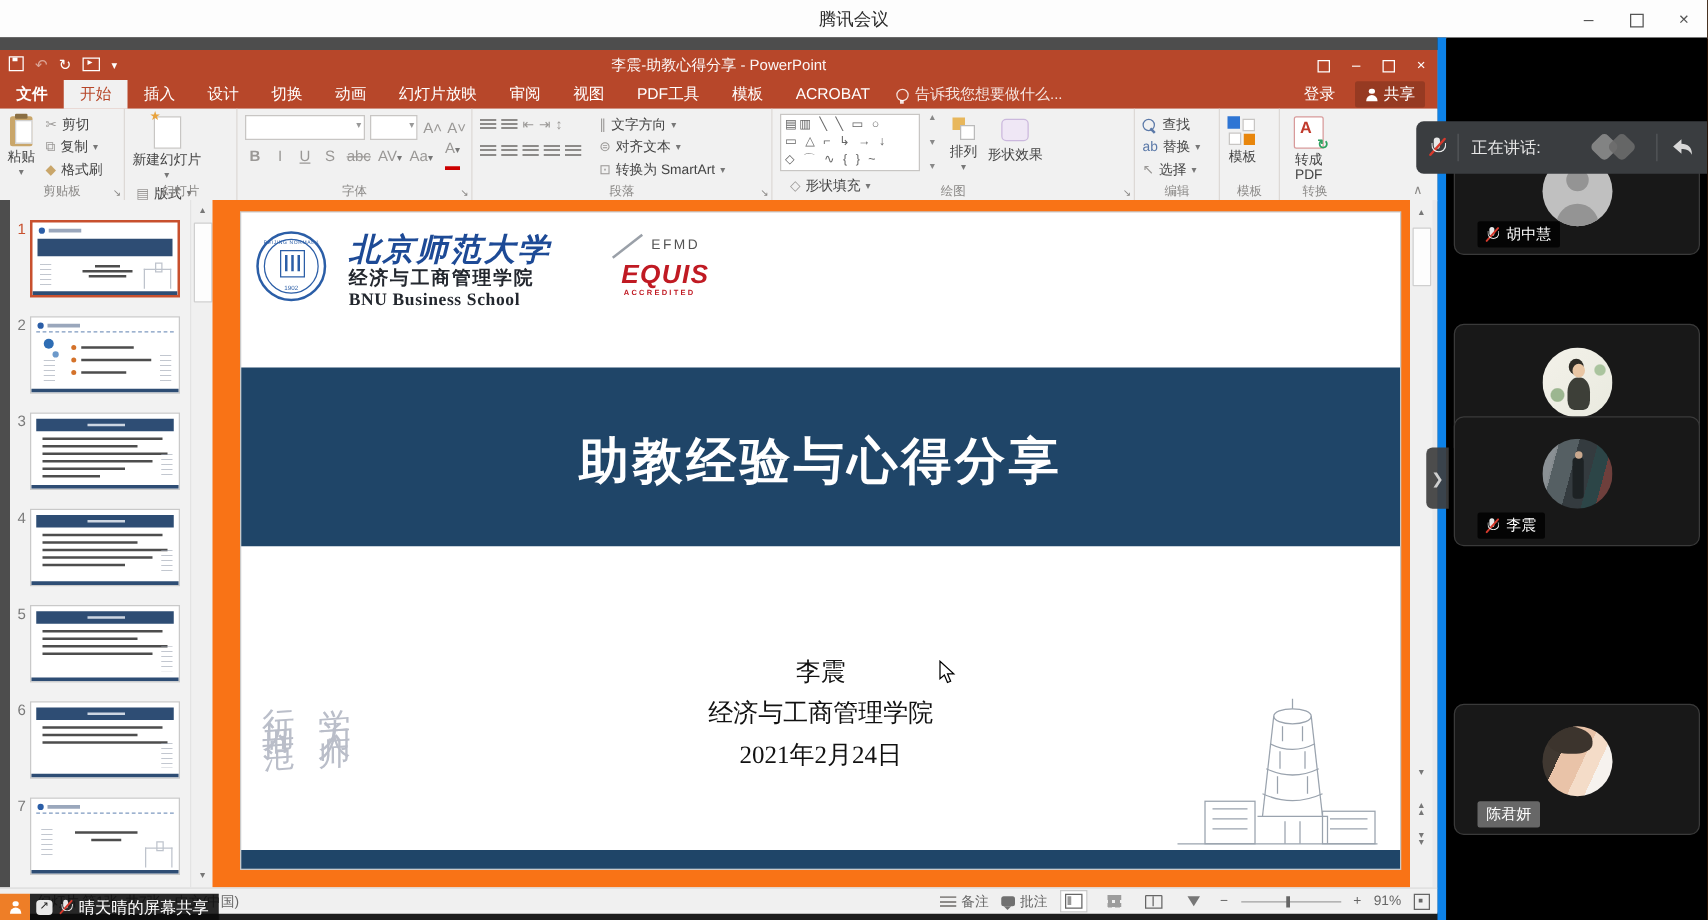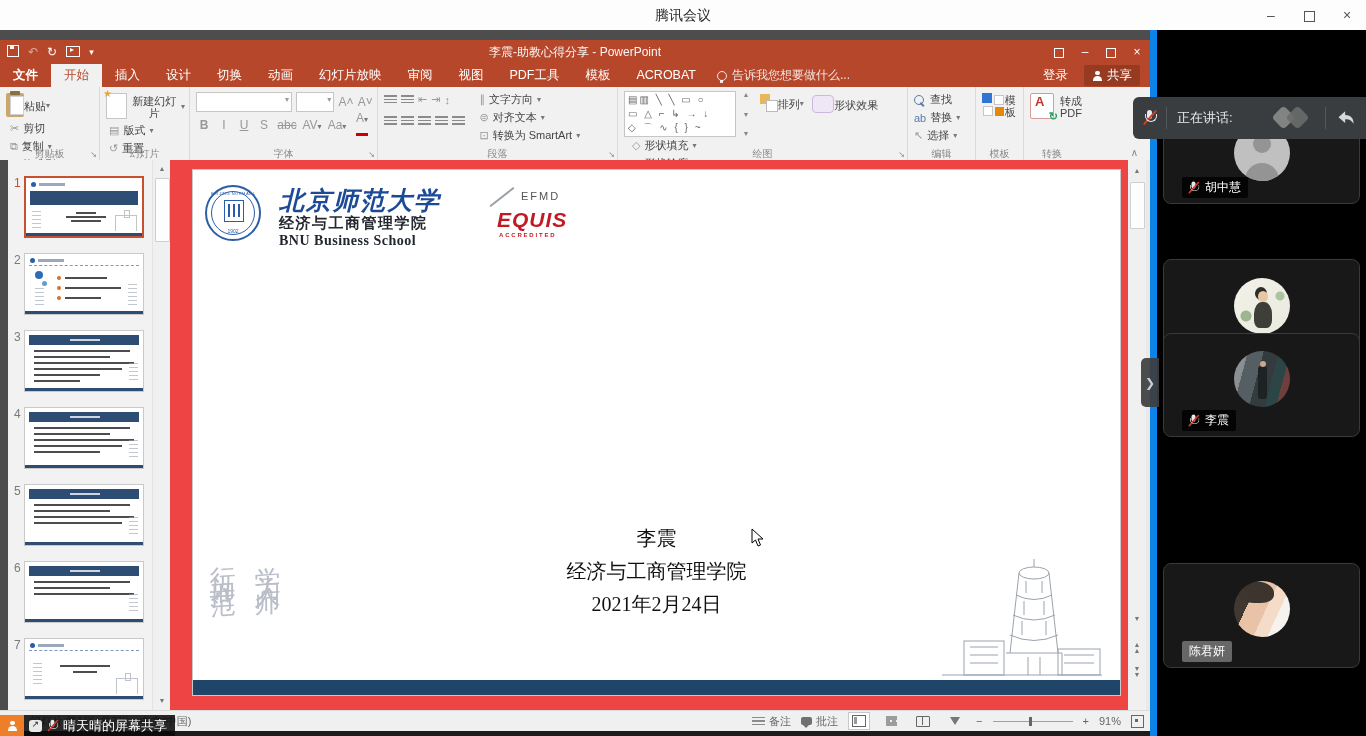--- a/index.html
+++ b/index.html
@@ -43,21 +43,21 @@
   .share-chip{display:flex;align-items:center;gap:5px;background:rgba(0,0,0,.18);padding:2px 8px;border-radius:2px;}
   .person-ico{display:inline-block;width:10px;height:10px;position:relative;}
   .person-ico::before{content:"";position:absolute;left:3px;top:0;width:4.6px;height:4.6px;border-radius:50%;background:#fff;}
   .person-ico::after{content:"";position:absolute;left:0.8px;bottom:0;width:9px;height:4.6px;border-radius:5px 5px 0 0;background:#fff;}
 
   
   .ribbon{position:absolute;left:0;top:47px;width:1150px;height:73px;background:#f1f1f1;border-bottom:1px solid #d5d2cf;display:flex;}
   .rgroup{position:relative;height:100%;border-right:1px solid #ddd9d6;padding:4px 4px 13px 6px;box-sizing:border-box;flex:none;}
   .rlabel{position:absolute;bottom:0;left:0;right:0;text-align:center;font-size:10px;color:#8a8886;line-height:12px;}
   .launcher{position:absolute;right:2px;bottom:1px;font-size:8px;color:#8a8886;}
-  .bigbtn{display:inline-flex;align-items:center;justify-content:space-between;font-size:11px;color:#444;text-align:center;line-height:12px;vertical-align:top;}
+  .bigbtn{display:inline-flex;flex-direction:column;align-items:center;justify-content:space-between;font-size:11px;color:#444;text-align:center;line-height:12px;vertical-align:top;}
   .srows{display:inline-flex;flex-direction:column;gap:1px;vertical-align:top;}
   .srow{display:flex;align-items:center;gap:4px;font-size:11px;color:#444;height:17px;white-space:nowrap;}
   .gi{color:#9a9896;font-size:11px;}
   .clipboard-ico{width:18px;height:24px;background:#c9a66a;border-radius:2px;position:relative;margin:2px 0 3px;}
   .clipboard-ico::before{content:"";position:absolute;left:4px;top:-2px;width:10px;height:4px;background:#8a6f44;border-radius:1px;}
   .clipboard-ico::after{content:"";position:absolute;left:4px;top:3px;width:12px;height:17px;background:#fff;border:1px solid #d0d0d0;}
   .newslide-ico{width:20px;height:24px;background:#fff;border:1px solid #c8c6c4;position:relative;margin:2px 0 3px;}
   .newslide-ico::before{content:"★";position:absolute;left:-4px;top:-6px;color:#e8a33d;font-size:10px;}
   .caret{font-size:8px;color:#777;}
   .combo{width:98px;height:18px;border:1px solid #c8c6c4;background:#fff;position:relative;}
@@ -102,21 +102,21 @@
   .t-dash{left:4px;right:4px;border-top:1px dashed #7e99c0;height:0;}
   .t-lgdot{left:5px;top:4px;width:5px;height:5px;border-radius:50%;background:#2b5ea7;}
   .t-lgln{left:13px;top:5px;width:26px;height:2.5px;background:#9aa7bc;}
   .t-ln{background:#4d4d4d;height:2px;}
   .t-marks{width:9px;background:repeating-linear-gradient(180deg,#9aa2b0 0 1px,transparent 1px 4px);opacity:.6;}
   .t-bld{right:5px;bottom:5px;width:20px;height:15px;border:1px solid #a9b0bc;border-bottom:none;opacity:.75;}
   .t-bld::after{content:"";position:absolute;left:8px;top:-6px;width:4px;height:6px;border:1px solid #a9b0bc;}
   .t-odot{width:4px;height:4px;border-radius:50%;background:#d4722a;}
   .t-bdot{border-radius:50%;background:#2e6db4;}
 
-  .slide-region{position:absolute;left:170px;top:0;width:958px;height:550px;background:#ef4444;}
+  .slide-region{position:absolute;left:170px;top:0;width:958px;height:550px;background:#f97316;}
   .slide{position:absolute;left:23px;top:10px;width:927px;height:525px;background:#fff;box-shadow:0 0 0 1px #c9c9c9;}
   .main-scroll{position:absolute;left:1128px;top:0;width:18px;height:550px;background:#f0f0f0;}
 
   
   .seal{position:absolute;left:12px;top:15px;width:56px;height:56px;border:2px solid #2b5ea7;border-radius:50%;box-sizing:border-box;}
   .seal::before{content:"";position:absolute;left:4px;top:4px;right:4px;bottom:4px;border:1px solid #2b5ea7;border-radius:50%;}
   .seal-inner{position:absolute;left:17px;top:13px;width:18px;height:20px;border:1px solid #2b5ea7;}
   .seal-inner::before{content:"";position:absolute;left:3px;top:3px;width:2px;height:13px;background:#2b5ea7;box-shadow:5px 0 0 #2b5ea7,10px 0 0 #2b5ea7;}
   .seal-top{position:absolute;left:4px;top:4px;right:4px;text-align:center;font-size:4px;color:#2b5ea7;letter-spacing:.5px;overflow:hidden;white-space:nowrap;}
   .seal-year{position:absolute;left:0;right:0;bottom:5px;text-align:center;font-size:5px;color:#2b5ea7;}
@@ -584,20 +584,23 @@
             <div class="logo-dept">经济与工商管理学院</div>
             <div class="logo-en">BNU Business School</div>
           </div>
           <div class="efmd">
             <span class="efmd-slash"></span>
             <span class="efmd-top">EFMD</span>
             <span class="equis">EQUIS</span>
             <span class="accredited">ACCREDITED</span>
           </div>
 
+          <div class="band">
+            <div class="band-title">助教经验与心得分享</div>
+          </div>
 
           <div class="byline">
             <div>李震</div>
             <div>经济与工商管理学院</div>
             <div>2021年2月24日</div>
           </div>
 
           <div class="calli">
             <span>学为人师</span>
             <span>行为世范</span>

